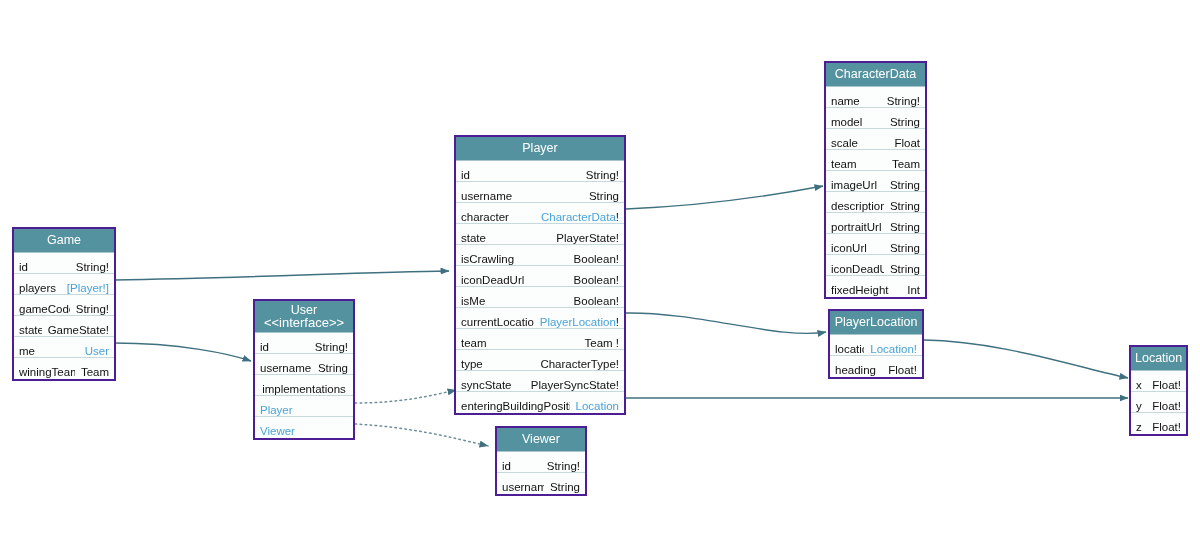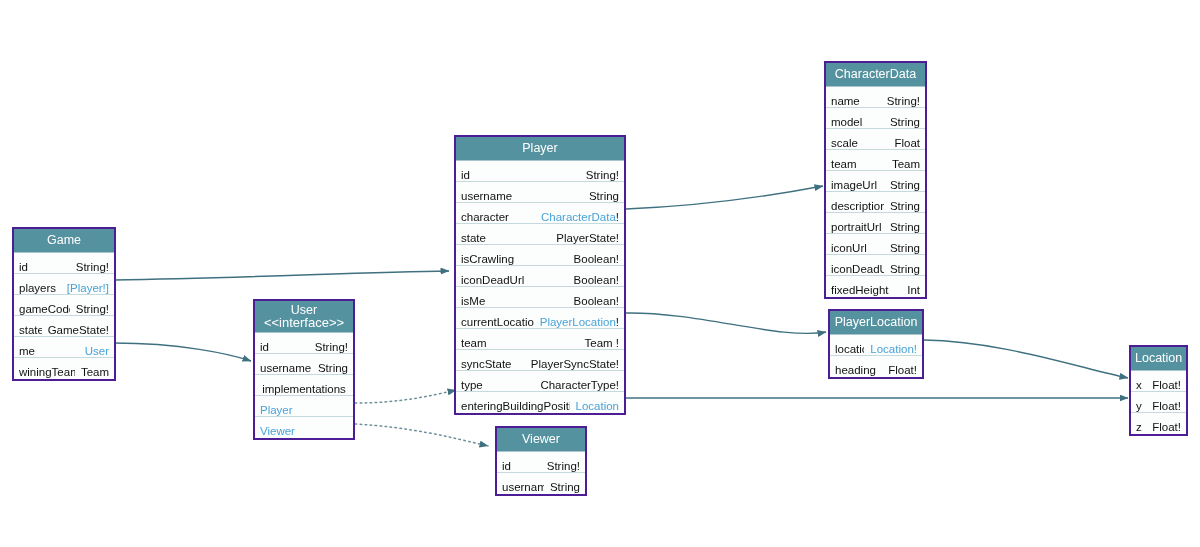--- a/index.html
+++ b/index.html
@@ -207,28 +207,28 @@
     </div>
     <div class="row">
       <span class="fname">currentLocation</span>
       <span class="ftype"><span class="ref">PlayerLocation</span><span class="bang-dark">!</span></span>
     </div>
     <div class="row">
       <span class="fname">team</span>
       <span class="ftype">Team !</span>
     </div>
     <div class="row">
+      <span class="fname">type</span>
+      <span class="ftype">CharacterType!</span>
+    </div>
+    <div class="row">
       <span class="fname">syncState</span>
       <span class="ftype">PlayerSyncState!</span>
     </div>
     <div class="row">
-      <span class="fname">type</span>
-      <span class="ftype">CharacterType!</span>
-    </div>
-    <div class="row">
       <span class="fname">enteringBuildingPosition</span>
       <span class="ftype ref">Location</span>
     </div>
   </div>
 
   <div class="entity" style="left:495px; top:426px; width:92px;">
     <div class="hdr">
       <span>Viewer</span>
     </div>
     <div class="row">

